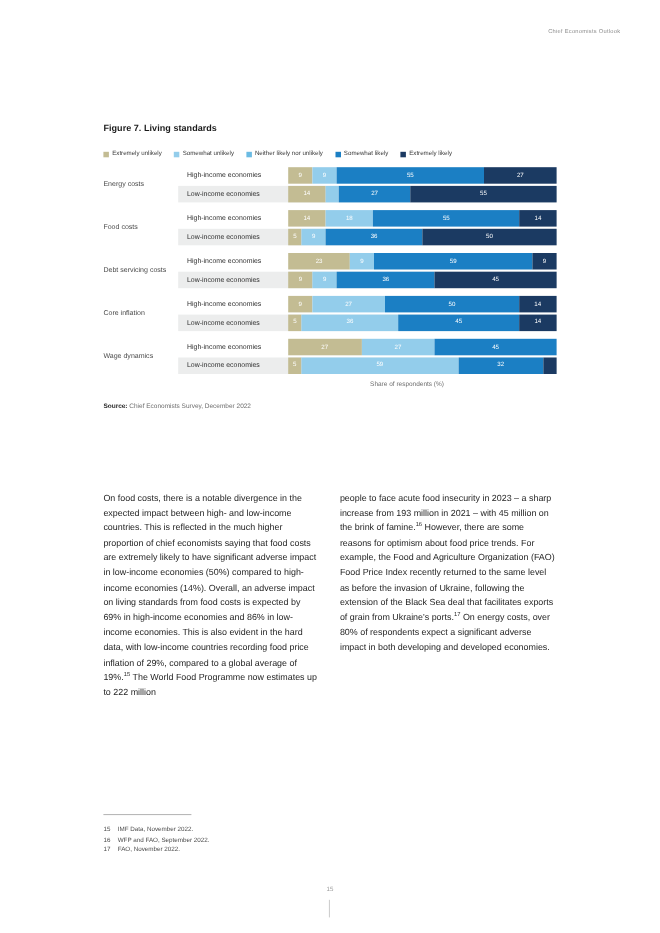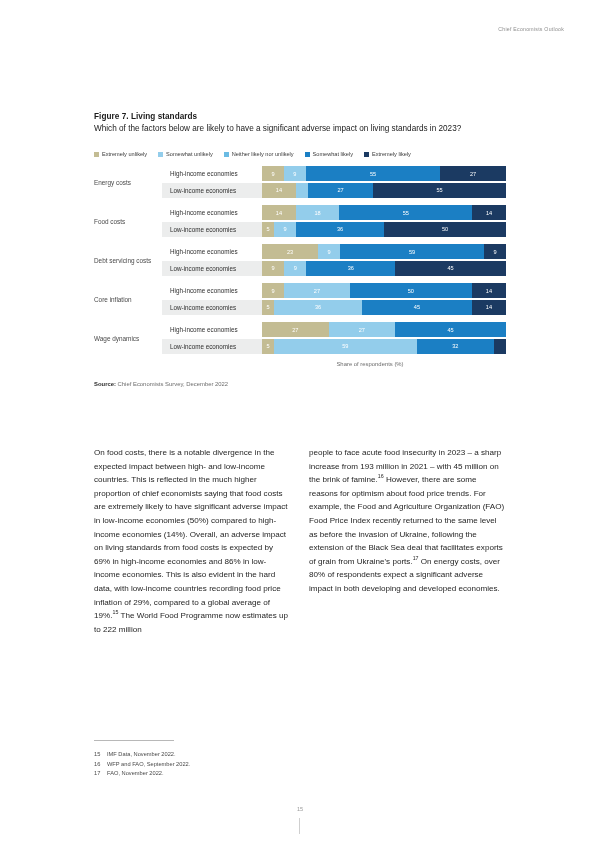--- a/index.html
+++ b/index.html
@@ -215,21 +215,20 @@
     background: #cfcfcf;
   }
 </style>
 </head>
 <body>
 
 <div class="page-header">Chief Economists Outlook</div>
 
 <div class="figure-block">
   <div class="fig-title">Figure 7. Living standards</div>
-  <div class="fig-subtitle">Which of the factors below are likely to have a significant adverse impact on living standards in 2023?</div>
 
   <div class="legend" id="legend">
       <div class="legend-item">
         <span class="legend-swatch" style="background: rgb(195, 188, 147);"></span>
         <span class="legend-label">Extremely unlikely</span>
       </div>
       <div class="legend-item">
         <span class="legend-swatch" style="background: rgb(147, 205, 235);"></span>
         <span class="legend-label">Somewhat unlikely</span>
       </div>

